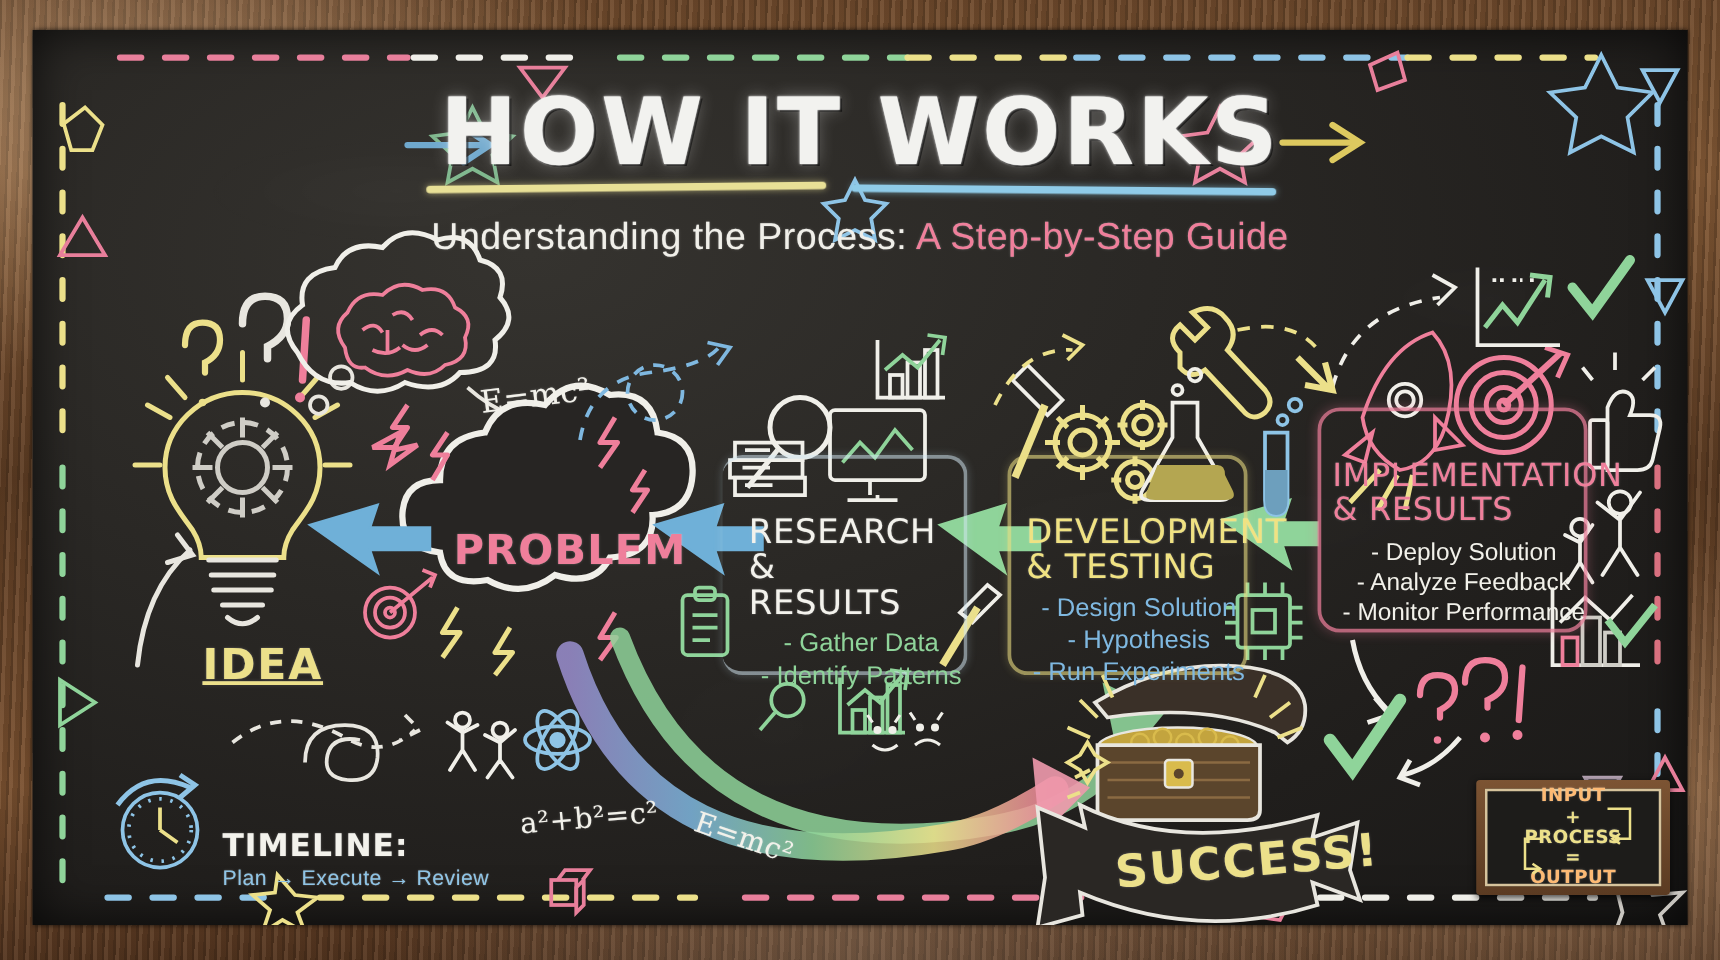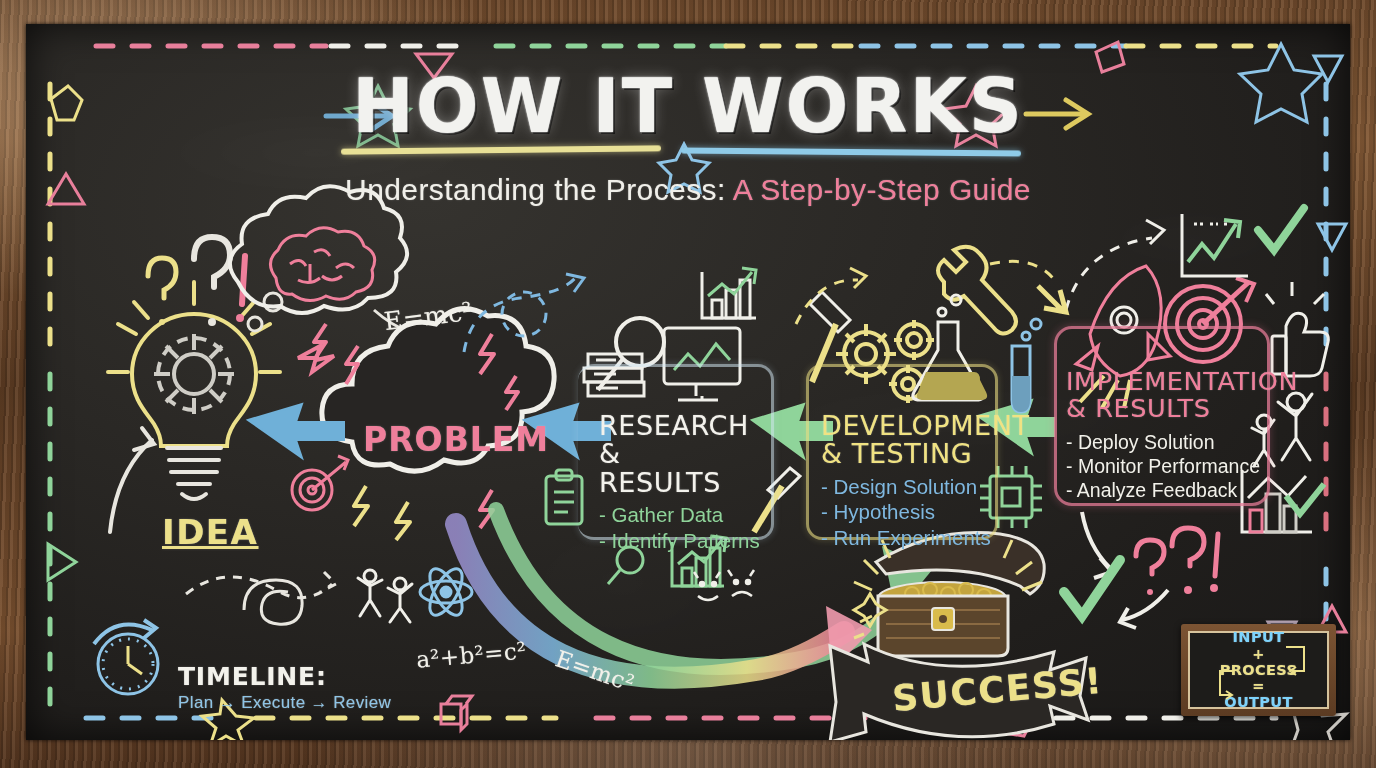--- a/index.html
+++ b/index.html
@@ -74,21 +74,21 @@
   #subtitle .white{ color:#f0efe9; }
   #subtitle .pink{ color:#ef7f9b; }
 
   
   .stage{ position:absolute; }
   .stage-head{
     font-size:27px; font-weight:normal; line-height:1.05; letter-spacing:.6px;
     font-family:"DejaVu Sans", sans-serif;
   }
   .stage-list{ margin-top:5px; font-size:20.5px; line-height:1.25; }
-  .stage-list div{ white-space:nowrap; }
+  .stage-list div{ white-space:nowrap;text-align:center; }
 
   #stage-research{ left:573px; top:388px; width:180px; }
   #stage-research .stage-head{ color:#f3f2ec; }
   #stage-research .stage-list{ color:#8fd49a; }
 
   #stage-development{ left:795px; top:388px; width:180px; }
   #stage-development .stage-head{ color:#f0e282; }
   #stage-development .stage-list{ color:#7fb8e0; }
 
   #stage-implementation{ left:1040px; top:344px; width:210px; }
@@ -129,21 +129,21 @@
   #mini-board{ position:absolute; left:1155px; top:600px; width:155px; height:92px;
     background:linear-gradient(180deg,#7c5433,#5b3b22);
     border-radius:3px; padding:7px;
     box-shadow:0 2px 6px rgba(0,0,0,.7);
   }
   #mini-board-inner{ width:100%; height:100%; background:#1d1c1a;
     border:2px solid #d6c39c; display:flex; flex-direction:column;
     align-items:center; justify-content:center; gap:0px; position:relative;}
   #mini-board-inner div{ font-size:14.5px; font-weight:bold; line-height:1.12;
     font-family:"DejaVu Sans", sans-serif;}
-  .mb-white{ color:#7dd3fc; }
+  .mb-white{ color:#fdba74; }
   .mb-yellow{ color:#ece08a; }
 
   svg{ position:absolute; left:0; top:0; overflow:visible; pointer-events:none; }
   .deco-svg{ width:100%; height:100%; }
 </style>
 </head>
 <body>
 
 <div id="board-frame">
  <div id="chalkboard">
@@ -620,22 +620,22 @@
      </div>
    </div>
 
    <div class="stage" id="stage-implementation">
      <div class="stage-head chalk">
        <div>IMPLEMENTATION</div>
        <div>&amp; RESULTS</div>
      </div>
      <div class="stage-list">
        <div>- Deploy Solution</div>
+       <div>- Analyze Feedback</div>
        <div>- Monitor Performance</div>
-       <div>- Analyze Feedback</div>
      </div>
    </div>
 
    <div id="idea-label" class="chalk">IDEA</div>
    <div id="problem-label" class="chalk">PROBLEM</div>
    <div id="success-label" class="chalk">SUCCESS!</div>
 
    <div class="formula chalk" id="formula-emc-top">E=mc²</div>
    <div class="formula chalk" id="formula-pyth">a²+b²=c²</div>
    <div class="formula chalk" id="formula-emc-bottom">E=mc²</div>

